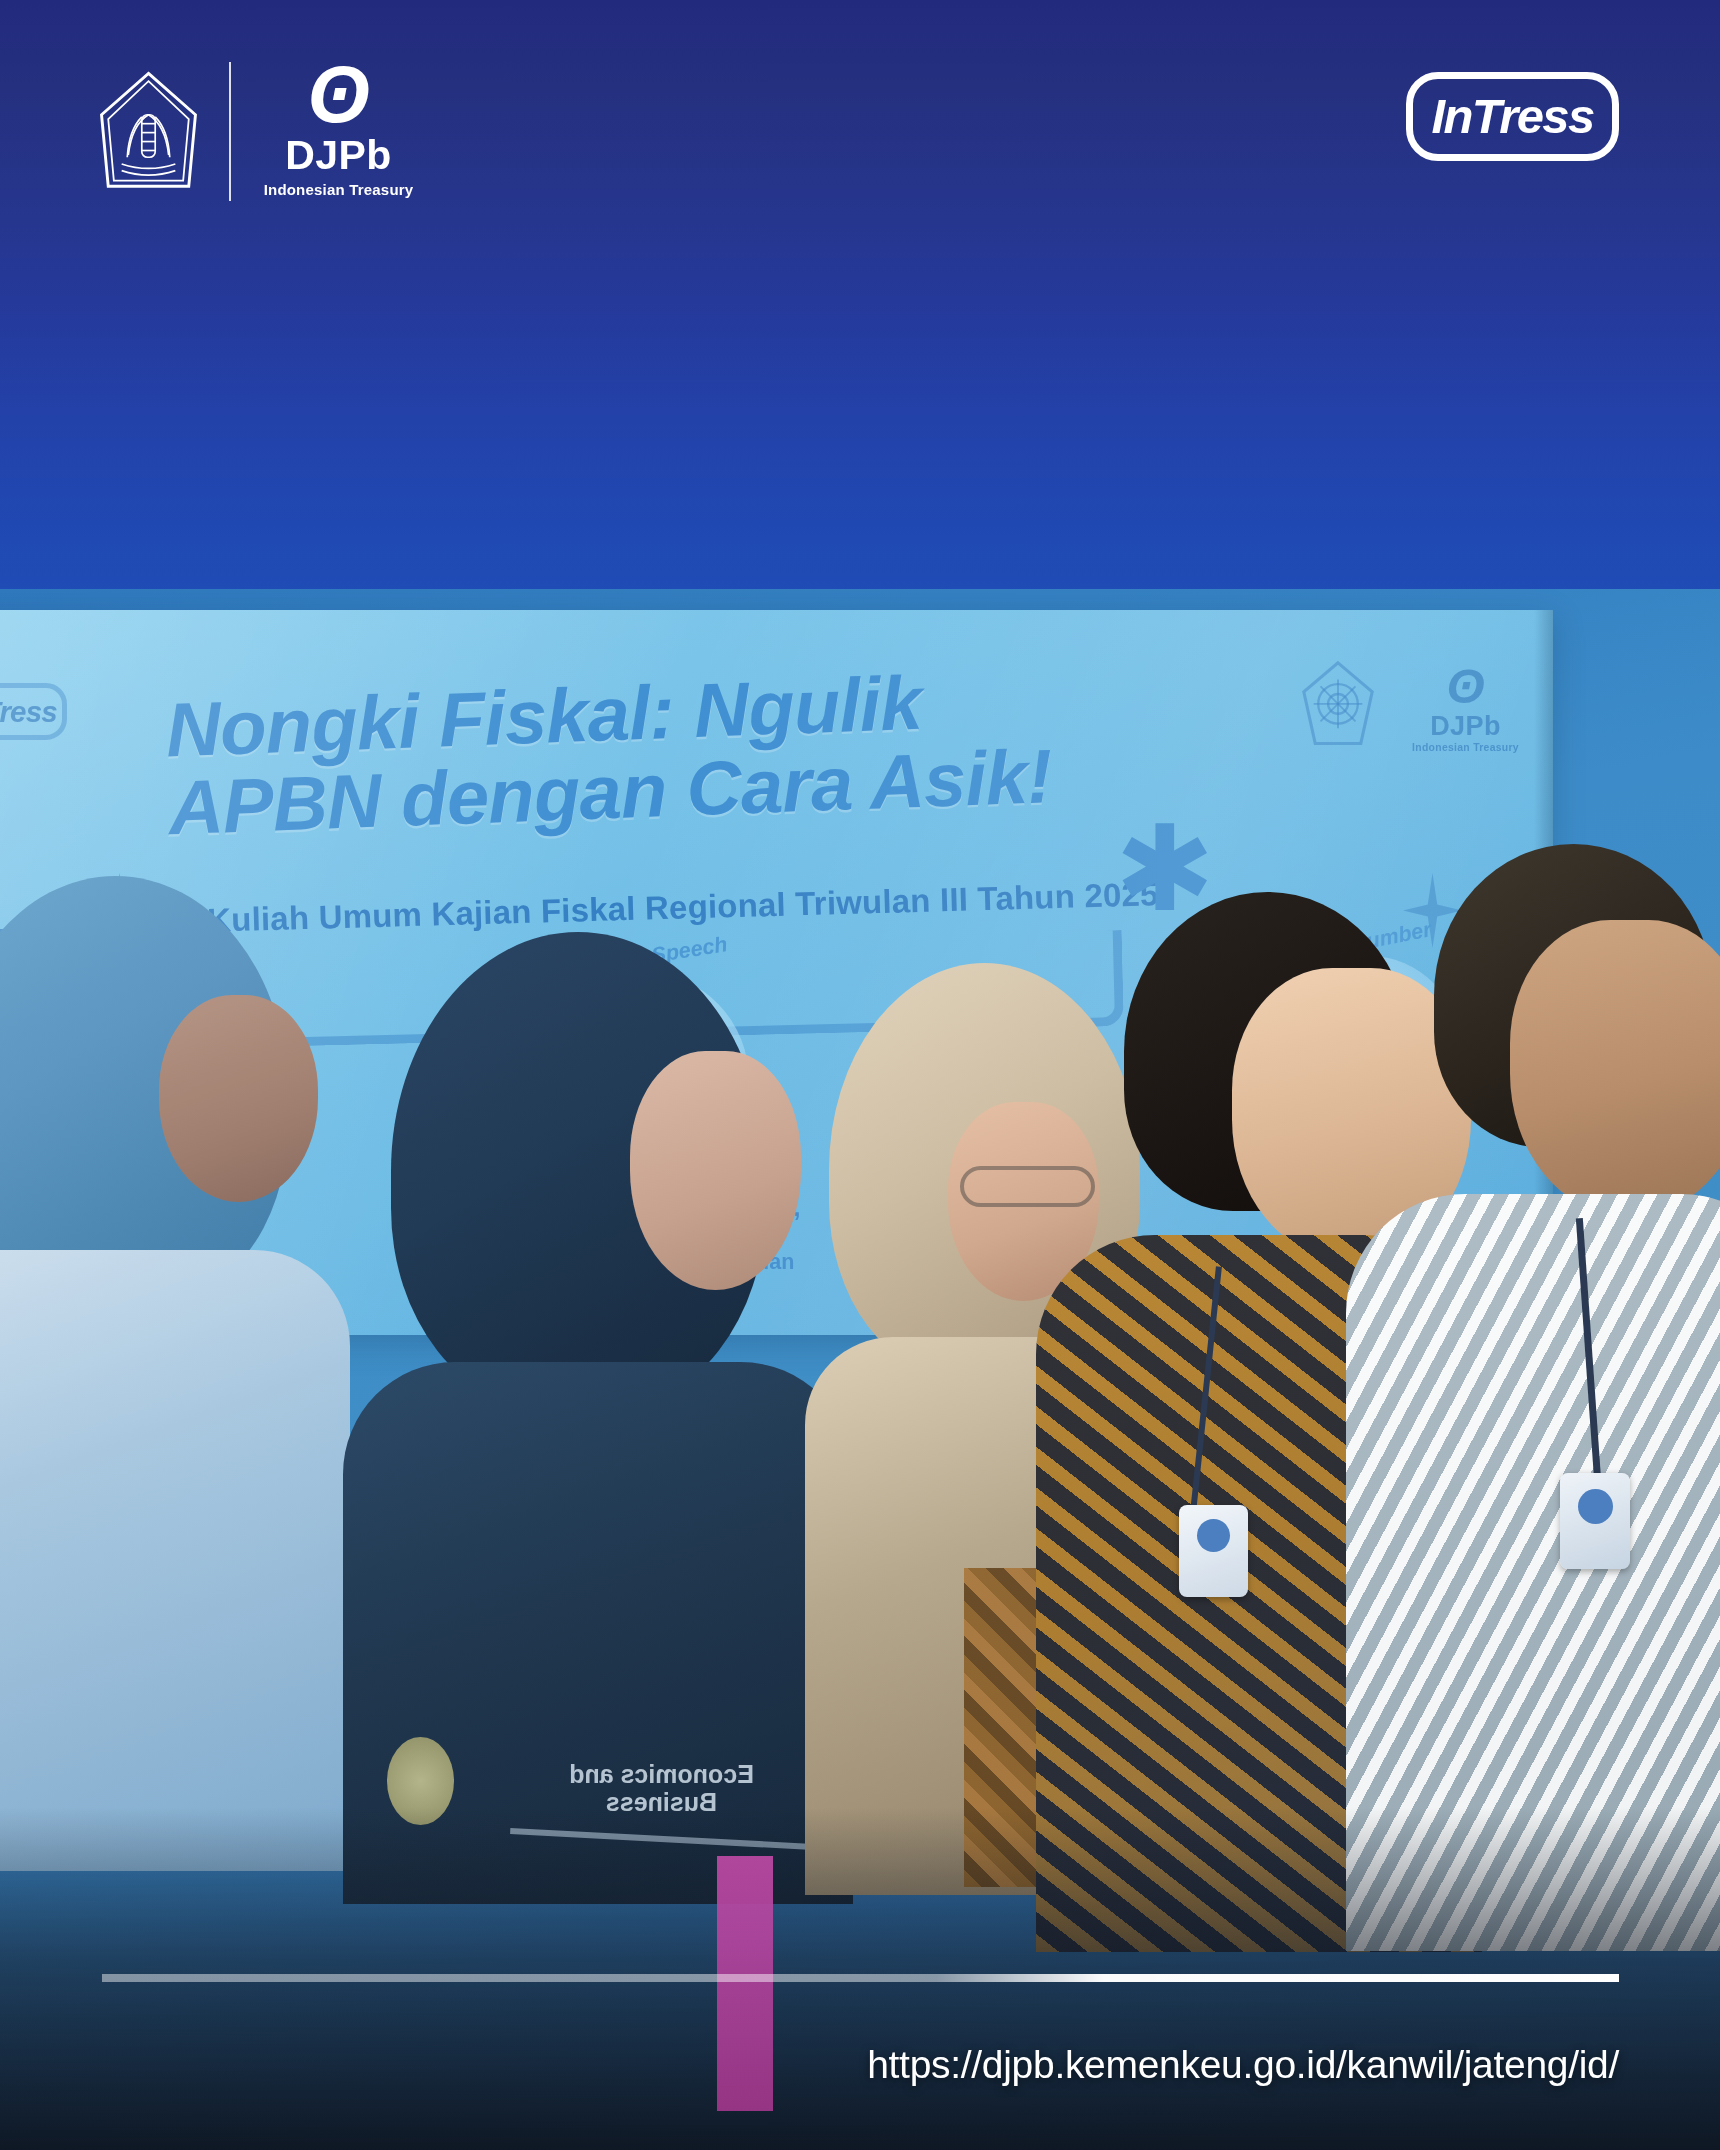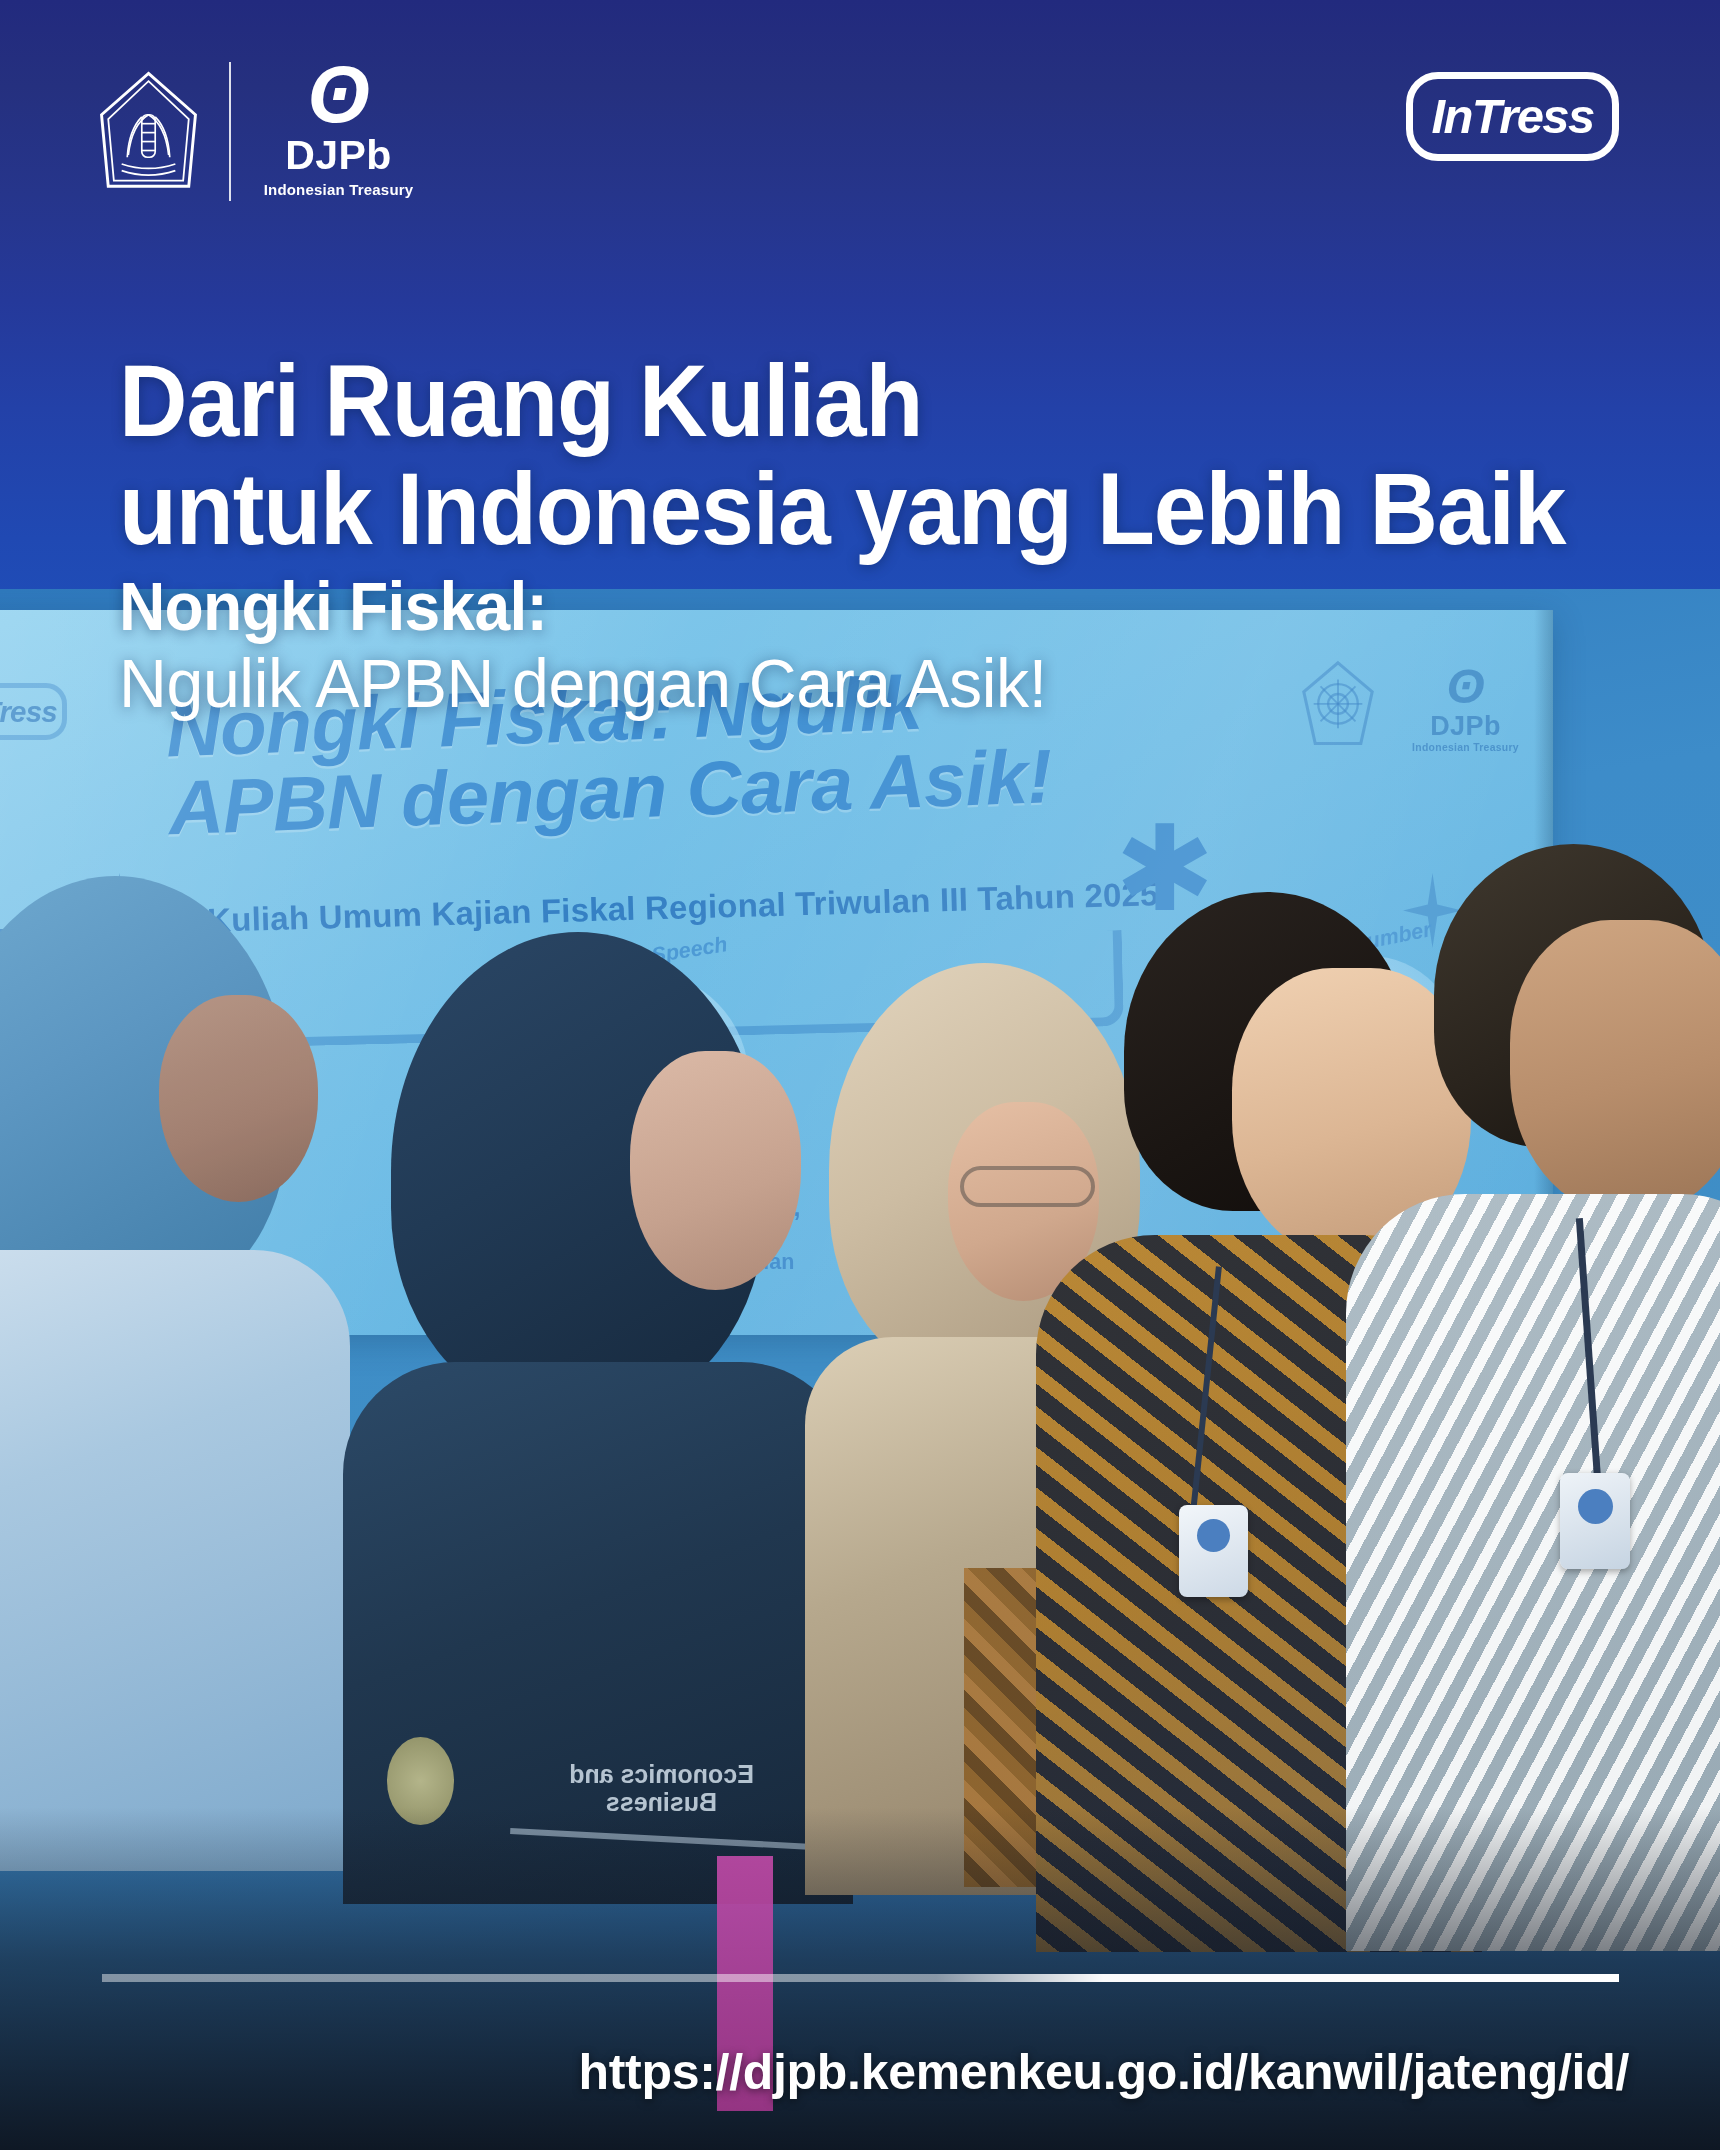--- a/index.html
+++ b/index.html
@@ -229,22 +229,22 @@
   .djpb .glyph{font-size:80px;font-weight:800;font-style:italic;line-height:.82;}
   .djpb .nm{font-size:41px;font-weight:800;letter-spacing:0.4px;margin-top:4.8px;}
   .djpb .tl{font-size:15px;font-weight:700;letter-spacing:0.2px;margin-top:1.6px;}
   .intress{position:absolute;right:102px;top:72px;width:213px;height:89px;
     border:7.2px solid #fff;border-radius:32px;display:flex;align-items:center;justify-content:center;}
   .intress span{color:#fff;font-size:49px;font-weight:800;font-style:italic;letter-spacing:-1.6px;line-height:1;}
 
   
   .footer-rule{position:absolute;left:102px;top:1974px;width:1517px;height:8px;z-index:55;
     background:linear-gradient(90deg,rgba(255,255,255,.45) 0%,rgba(255,255,255,.48) 55%,rgba(255,255,255,.98) 66%,#ffffff 100%);}
-  .footer-url{position:absolute;right:92px;top:2043px;z-index:55;
-    color:#fff;font-size:50px;font-weight:700;letter-spacing:-0.3px;
+  .footer-url{position:absolute;right:102px;top:2043px;z-index:55;
+    color:#fff;font-size:39px;font-weight:400;letter-spacing:-0.3px;
     text-shadow:0 1.6px 8px rgba(0,0,0,.55);}
 </style>
 </head>
 <body>
 
 <div id="poster">
 
   <div class="photo">
     <div class="wall"></div>
 
@@ -396,24 +396,18 @@
     <div class="djpb">
       <div class="glyph">ʘ</div>
       <div class="nm">DJPb</div>
       <div class="tl">Indonesian Treasury</div>
     </div>
     <div class="intress">
       <span>InTress</span>
     </div>
   </div>
 
-  <div class="headline">
-    <div class="hl1">Dari Ruang Kuliah</div>
-    <div class="hl2">untuk Indonesia yang Lebih Baik</div>
-    <div class="hl3">Nongki Fiskal:</div>
-    <div class="hl4">Ngulik APBN dengan Cara Asik!</div>
-  </div>
 
   <div class="footer-rule"></div>
   <div class="footer-url">https://djpb.kemenkeu.go.id/kanwil/jateng/id/</div>
 
 </div>
 
 
 </body></html>

